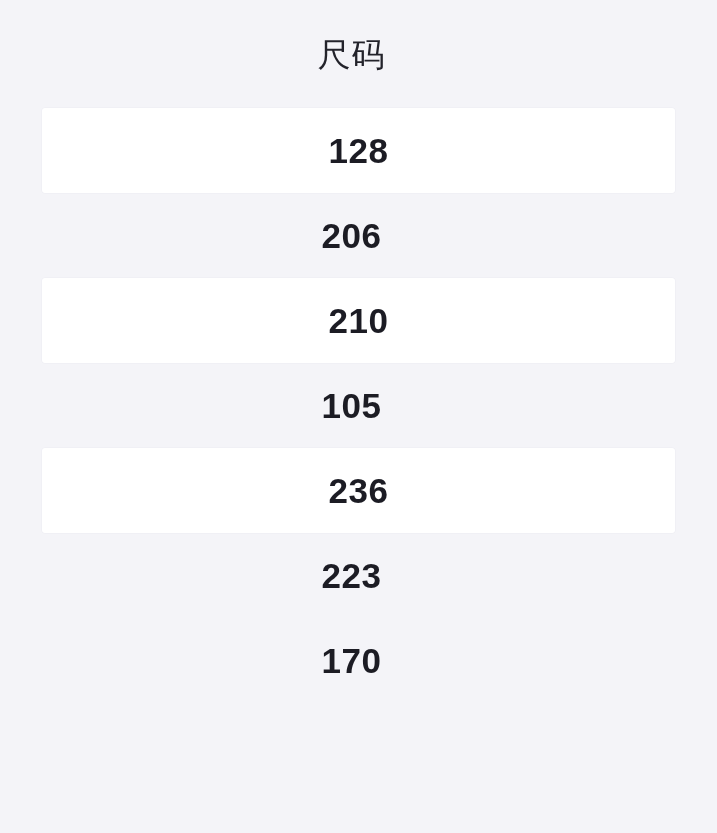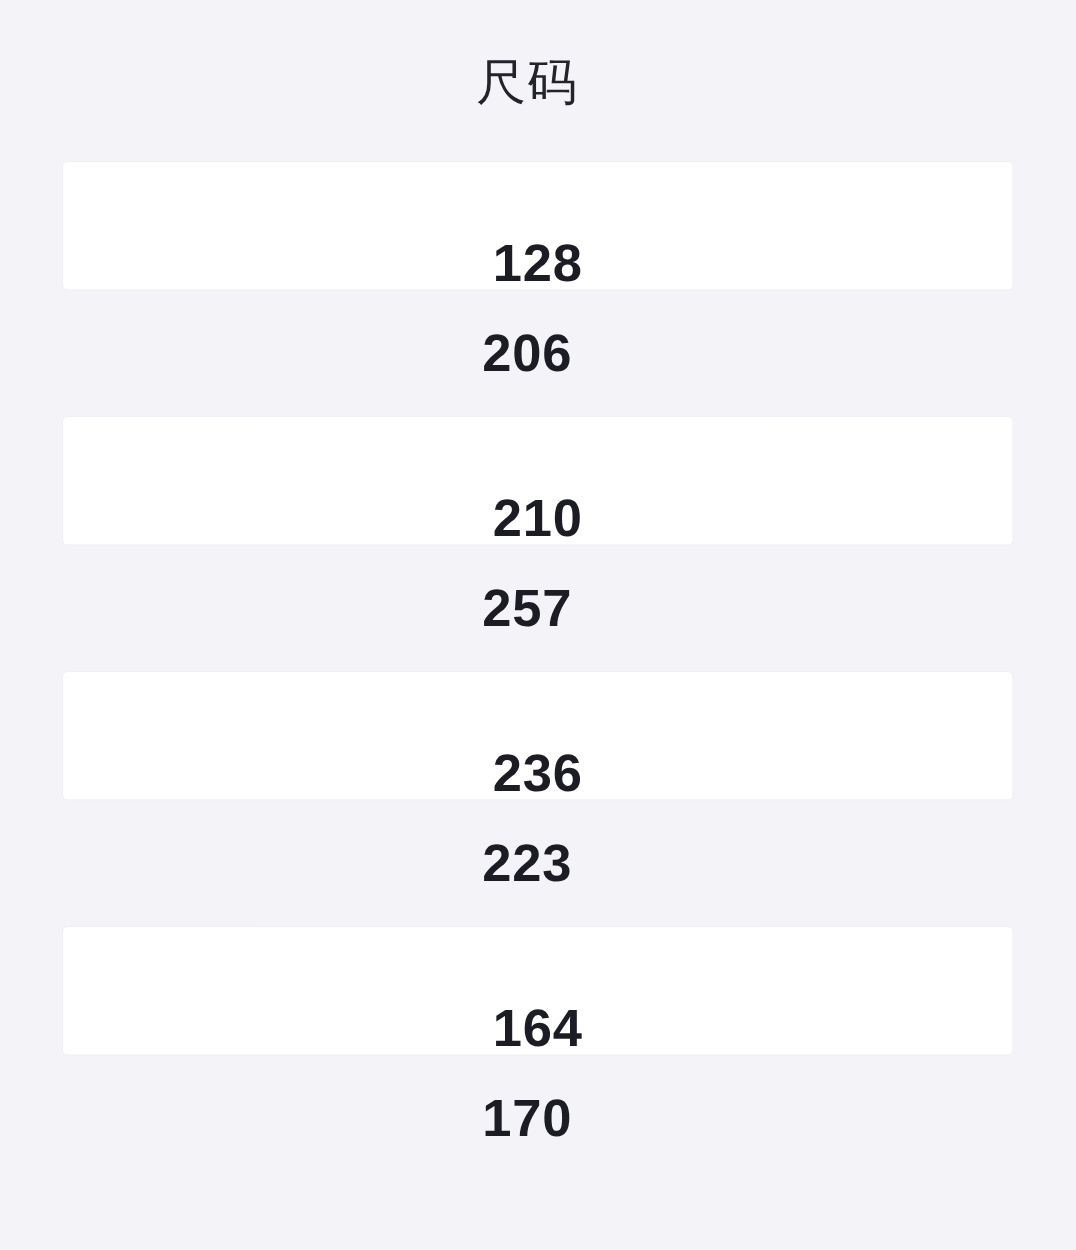--- a/index.html
+++ b/index.html
@@ -63,21 +63,20 @@
     justify-content: center;
     background: transparent;
     box-sizing: border-box;
   }
 
   .table-row.striped {
     background: #ffffff;
     border-radius: 3px;
     margin: 0 28px 0 42px;
     box-shadow: 0 0 0 0.5px rgba(235,235,242,0.9);
-    align-items: flex-end;
   }
 
   .cell-value {
     font-size: 35px;
     font-weight: 700;
     color: #1c1c24;
     letter-spacing: 0.5px;
     line-height: 1;
     text-align: center;
     width: 100%;
@@ -101,34 +100,31 @@
 
       <div class="table-row">
         <div class="cell-value">206</div>
       </div>
 
       <div class="table-row striped">
         <div class="cell-value">210</div>
       </div>
 
       <div class="table-row">
-        <div class="cell-value">257</div>
+        <div class="cell-value">105</div>
       </div>
 
       <div class="table-row striped">
         <div class="cell-value">236</div>
       </div>
 
       <div class="table-row">
         <div class="cell-value">223</div>
       </div>
 
-      <div class="table-row striped">
-        <div class="cell-value">164</div>
-      </div>
 
       <div class="table-row">
         <div class="cell-value">170</div>
       </div>
 
     </div>
   </div>
 </div>
 
 </body></html>

